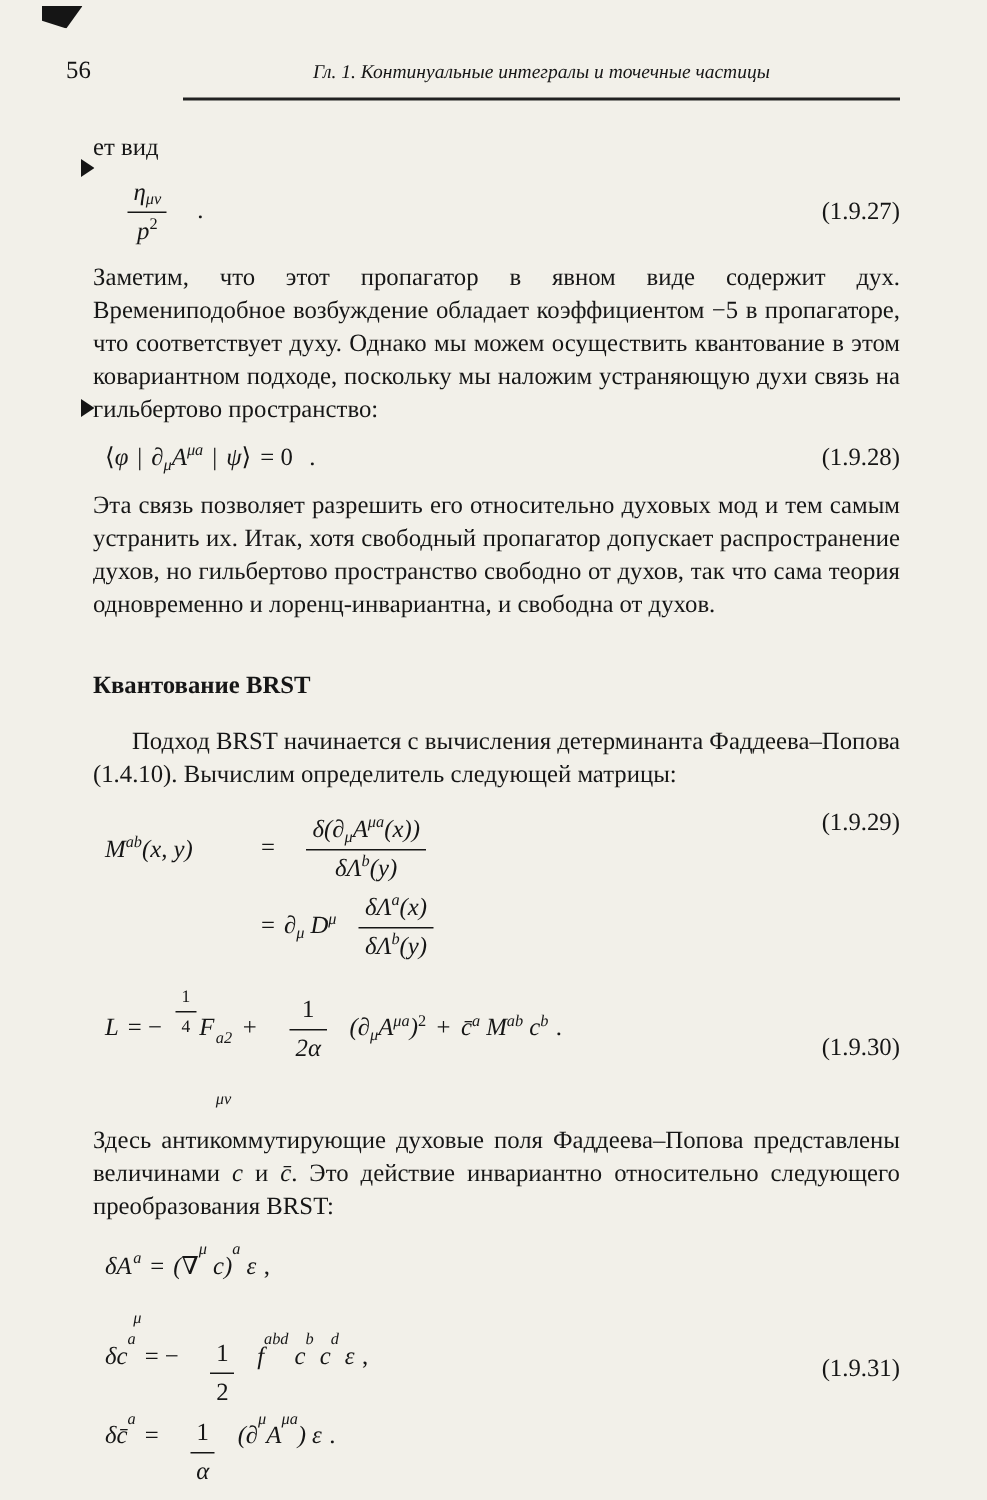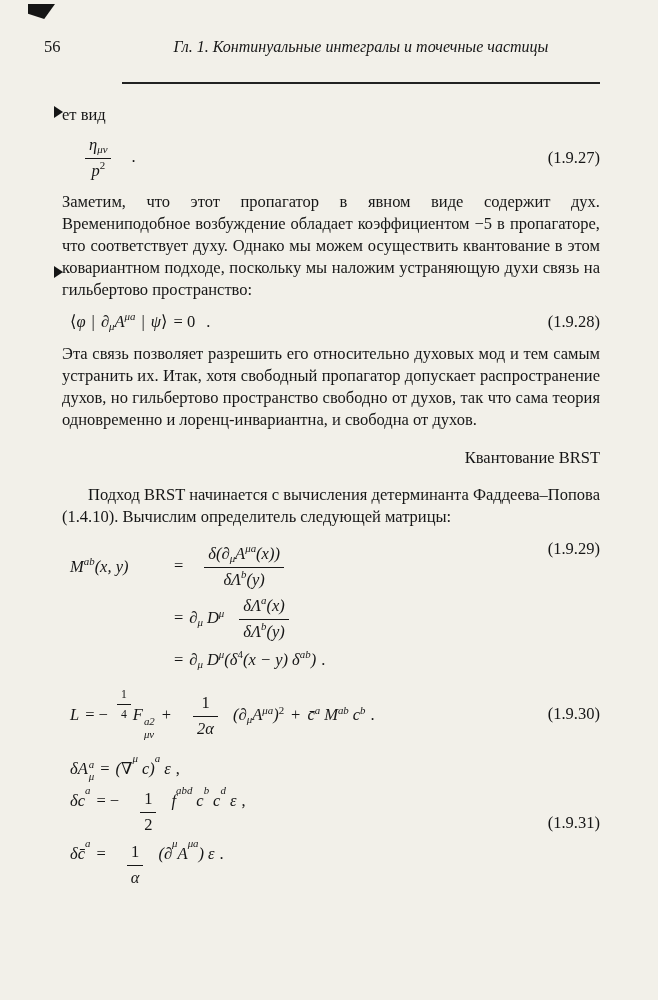--- a/index.html
+++ b/index.html
@@ -2,46 +2,46 @@
 <html><head>
 <meta charset="utf-8">
 <style>
   html,body{margin:0;padding:0;}
   body{width:658px;height:1000px;background:#eceae3;}
   .page{position:relative;width:658px;height:1000px;background:#f2f0e9;
         font-family:"Liberation Serif","DejaVu Serif",serif;color:#161616;
         font-size:16.5px;line-height:22px;overflow:hidden;}
   .pagehead{display:flex;align-items:baseline;margin:36px 58px 0 44px;}
   .pagenum{width:78px;font-size:16.5px;}
-  .runhead{flex:1;text-align:center;font-style:italic;font-size:16px;
-           padding-bottom:24px;border-bottom:2px solid #222;}
+  .runhead{flex:1;text-align:center;font-style:italic;font-size:13px;
+           padding-bottom:6px;border-bottom:2px solid #222;}
   .content{margin:0 58px 0 62px;}
   .para{text-align:justify;margin:0;}
   .p-intro{margin-top:20px;}
   .indent{text-indent:26px;}
-  .sect{text-align:right;font-size:16.5px;font-weight:normal;margin:16px 0 15px;}
+  .sect{text-align:left;font-size:16.5px;font-weight:bold;margin:32px 0 15px;}
   .eq{display:flex;align-items:center;margin:10px 0;padding-left:8px;}
   .eq.tag-bottom{align-items:flex-start;}
   .eq.tag-bottom .eq-tag{margin-bottom:4px;}
   .eq-body{flex:1;}
   .eq-tag{white-space:nowrap;}
   .v{font-style:italic;}
   sup{font-size:66%;line-height:0;vertical-align:0.6em;}
   sub{font-size:66%;line-height:0;vertical-align:-0.28em;}
   .frac{display:inline-block;text-align:center;vertical-align:middle;margin:0 15px;}
   .fnum{display:block;padding:0 4px 3px;border-bottom:1.3px solid #161616;line-height:1.15;}
   .fden{display:block;padding:3px 4px 0;line-height:1.15;}
   .frac.small{font-size:71%;vertical-align:0.15em;margin:0 2px 0 3px;}
   .rel{padding:0 6px;white-space:pre;}
   .punct{padding-left:5px;}
   .plus{padding:0 7px;}
   .bar{padding:0 6px;}
   .sp{padding-left:4px;}
   .ss{display:inline-flex;flex-direction:column;align-items:flex-start;
-      font-size:66%;line-height:1.12;vertical-align:-0.5em;margin-left:1px;}
+      font-size:66%;line-height:1.12;vertical-align:-0.5em;margin-left:1px;gap:28px;}
   .arow{display:flex;align-items:center;margin:7px 0;}
   .acell-l{width:98px;flex:none;}
   .line{display:flex;margin:8px 0;}
   .artifact{position:absolute;background:#151515;}
   #art1{left:28px;top:4px;width:27px;height:15px;
         clip-path:polygon(0 0,100% 0,60% 100%,0 65%);}
   #art2{left:54px;top:106px;width:9px;height:12px;
         clip-path:polygon(0 0,100% 50%,0 100%);}
   #art3{left:54px;top:266px;width:9px;height:12px;
         clip-path:polygon(0 0,100% 50%,0 100%);}
@@ -85,37 +85,34 @@
     <div class="eq tag-bottom">
       <div class="eq-body">
         <div class="arow">
           <span class="acell-l"><span class="v">M</span><sup class="v">ab</sup><span class="v">(x, y)</span></span>
           <span><span class="rel">=</span><span class="frac"><span class="fnum"><span class="v">δ(∂</span><sub class="v">μ</sub><span class="v">A</span><sup class="v">μa</sup><span class="v">(x))</span></span><span class="fden"><span class="v">δΛ</span><sup class="v">b</sup><span class="v">(y)</span></span></span></span>
         </div>
         <div class="arow">
           <span class="acell-l"></span>
           <span><span class="rel">=</span><span class="v">∂</span><sub class="v">μ</sub><span class="v sp">D</span><sup class="v">μ</sup><span class="frac"><span class="fnum"><span class="v">δΛ</span><sup class="v">a</sup><span class="v">(x)</span></span><span class="fden"><span class="v">δΛ</span><sup class="v">b</sup><span class="v">(y)</span></span></span></span>
         </div>
-        <div class="arow">
-          <span class="acell-l"></span>
-          <span><span class="rel">=</span><span class="v">∂</span><sub class="v">μ</sub><span class="v sp">D</span><sup class="v">μ</sup><span class="v">(δ</span><sup>4</sup><span class="v">(x − y) δ</span><sup class="v">ab</sup><span class="v">)</span><span class="punct">.</span></span>
-        </div>
       </div>
       <span class="eq-tag">(1.9.29)</span>
     </div>
 
 
     <div class="eq">
       <div class="eq-body"><span class="v">L</span><span class="rel">= −</span><span class="frac small"><span class="fnum">1</span><span class="fden">4</span></span><span class="v">F</span><span class="ss">
             <span class="v">a2</span>
             <span class="v">μν</span>
           </span><span class="plus">+</span><span class="frac"><span class="fnum">1</span><span class="fden v">2α</span></span><span class="v">(∂</span><sub class="v">μ</sub><span class="v">A</span><sup class="v">μa</sup><span class="v">)</span><sup>2</sup><span class="plus">+</span><span class="v">c̄</span><sup class="v">a</sup><span class="v sp">M</span><sup class="v">ab</sup><span class="v sp">c</span><sup class="v">b</sup><span class="punct">.</span></div>
       <span class="eq-tag">(1.9.30)</span>
     </div>
 
+    <p class="para"><span>Здесь антикоммутирующие духовые поля Фаддеева–Попова представлены величинами </span><span class="v">c</span><span> и </span><span class="v">c̄</span><span>. Это действие инвариантно относительно следующего преобразования BRST:</span></p>
 
     <div class="eq">
       <div class="eq-body">
         <div class="line">
             <span class="v">δA</span>
             <span class="ss">
               <span class="v">a</span>
               <span class="v">μ</span>
             </span>
             <span class="rel">=</span>

